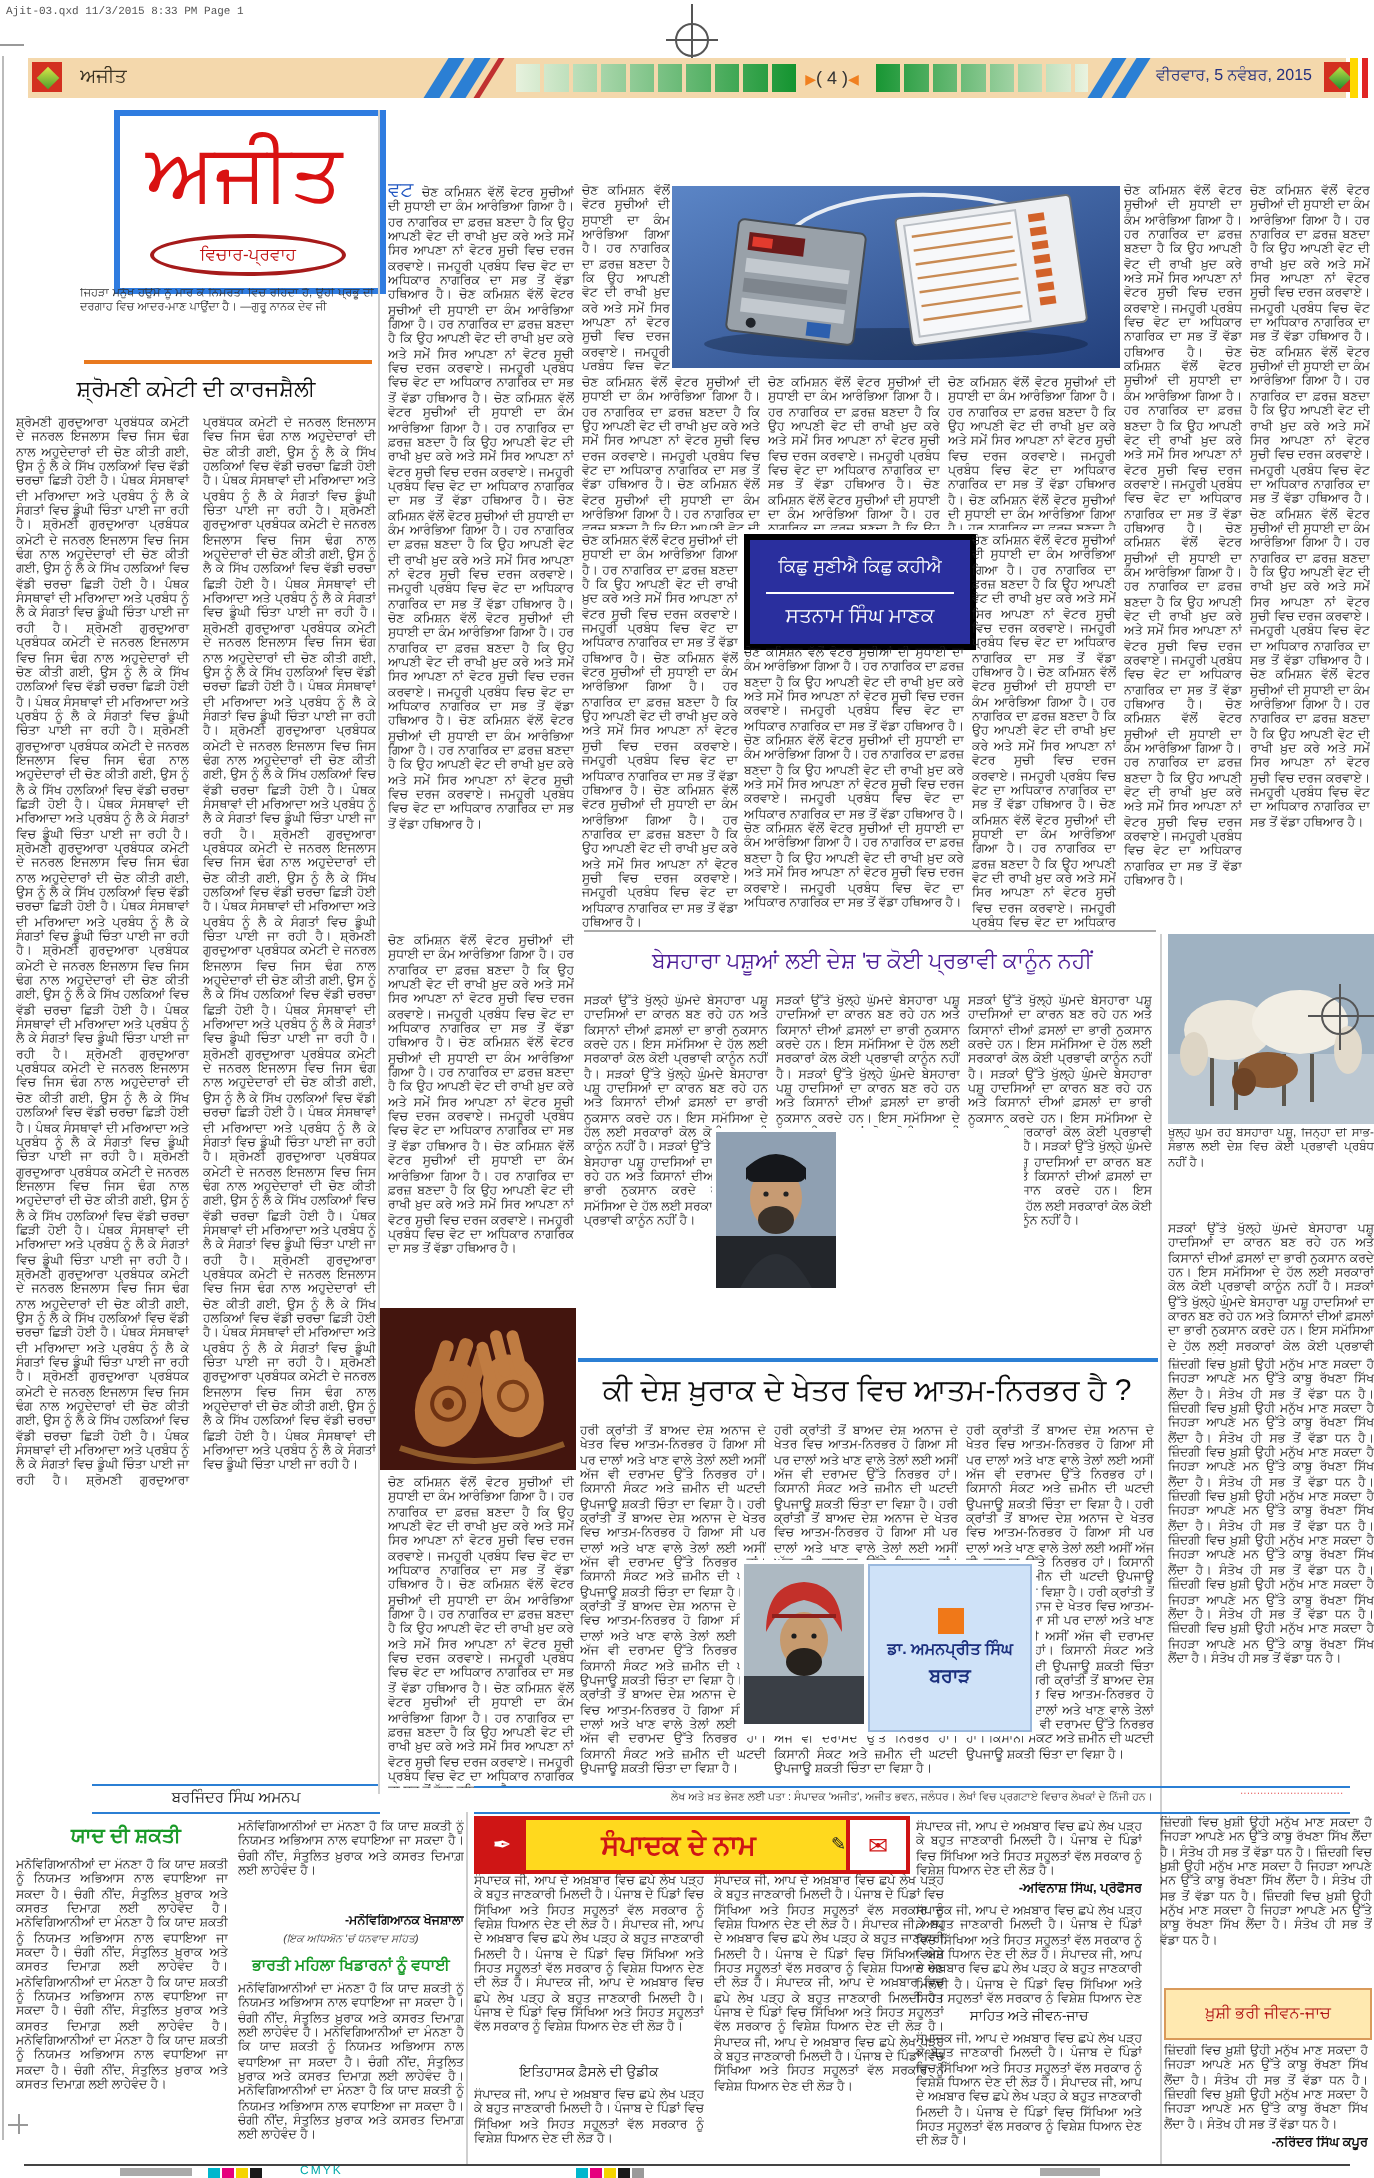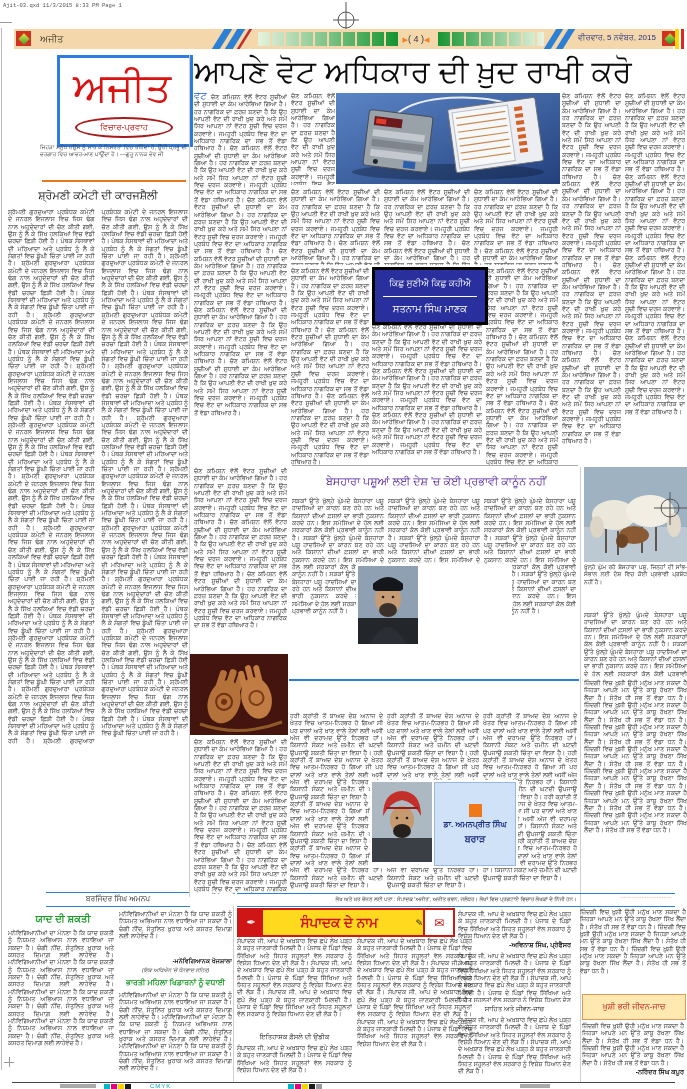--- a/index.html
+++ b/index.html
@@ -70,21 +70,20 @@
     <span>ਜਿਹੜਾ ਮਨੁੱਖ ਹਉਮੈ ਨੂੰ ਮਾਰ ਕੇ ਨਿਮਰਤਾ ਵਿਚ ਰਹਿੰਦਾ ਹੈ, ਉਹੀ ਪ੍ਰਭੂ ਦੀ ਦਰਗਾਹ ਵਿਚ ਆਦਰ-ਮਾਣ ਪਾਉਂਦਾ ਹੈ। </span><span class="b">—ਗੁਰੂ ਨਾਨਕ ਦੇਵ ਜੀ</span>
   </div>
   <div class="abs" style="left:42px;top:180px;width:144px;height:2px;background:#e8791f"></div>
 
   <div class="abs c b nw" style="left:8px;top:186px;width:180px;height:19px;font-size:11px;line-height:19px;color:#0e0e0e">ਸ਼੍ਰੋਮਣੀ ਕਮੇਟੀ ਦੀ ਕਾਰਜਸ਼ੈਲੀ</div>
   <div class="abs body" style="left:8px;top:208px;width:180px;height:682px;column-count:2;column-gap:7px">ਸ਼੍ਰੋਮਣੀ ਗੁਰਦੁਆਰਾ ਪ੍ਰਬੰਧਕ ਕਮੇਟੀ ਦੇ ਜਨਰਲ ਇਜਲਾਸ ਵਿਚ ਜਿਸ ਢੰਗ ਨਾਲ ਅਹੁਦੇਦਾਰਾਂ ਦੀ ਚੋਣ ਕੀਤੀ ਗਈ, ਉਸ ਨੂੰ ਲੈ ਕੇ ਸਿੱਖ ਹਲਕਿਆਂ ਵਿਚ ਵੱਡੀ ਚਰਚਾ ਛਿੜੀ ਹੋਈ ਹੈ। ਪੰਥਕ ਸੰਸਥਾਵਾਂ ਦੀ ਮਰਿਆਦਾ ਅਤੇ ਪ੍ਰਬੰਧ ਨੂੰ ਲੈ ਕੇ ਸੰਗਤਾਂ ਵਿਚ ਡੂੰਘੀ ਚਿੰਤਾ ਪਾਈ ਜਾ ਰਹੀ ਹੈ। ਸ਼੍ਰੋਮਣੀ ਗੁਰਦੁਆਰਾ ਪ੍ਰਬੰਧਕ ਕਮੇਟੀ ਦੇ ਜਨਰਲ ਇਜਲਾਸ ਵਿਚ ਜਿਸ ਢੰਗ ਨਾਲ ਅਹੁਦੇਦਾਰਾਂ ਦੀ ਚੋਣ ਕੀਤੀ ਗਈ, ਉਸ ਨੂੰ ਲੈ ਕੇ ਸਿੱਖ ਹਲਕਿਆਂ ਵਿਚ ਵੱਡੀ ਚਰਚਾ ਛਿੜੀ ਹੋਈ ਹੈ। ਪੰਥਕ ਸੰਸਥਾਵਾਂ ਦੀ ਮਰਿਆਦਾ ਅਤੇ ਪ੍ਰਬੰਧ ਨੂੰ ਲੈ ਕੇ ਸੰਗਤਾਂ ਵਿਚ ਡੂੰਘੀ ਚਿੰਤਾ ਪਾਈ ਜਾ ਰਹੀ ਹੈ। ਸ਼੍ਰੋਮਣੀ ਗੁਰਦੁਆਰਾ ਪ੍ਰਬੰਧਕ ਕਮੇਟੀ ਦੇ ਜਨਰਲ ਇਜਲਾਸ ਵਿਚ ਜਿਸ ਢੰਗ ਨਾਲ ਅਹੁਦੇਦਾਰਾਂ ਦੀ ਚੋਣ ਕੀਤੀ ਗਈ, ਉਸ ਨੂੰ ਲੈ ਕੇ ਸਿੱਖ ਹਲਕਿਆਂ ਵਿਚ ਵੱਡੀ ਚਰਚਾ ਛਿੜੀ ਹੋਈ ਹੈ। ਪੰਥਕ ਸੰਸਥਾਵਾਂ ਦੀ ਮਰਿਆਦਾ ਅਤੇ ਪ੍ਰਬੰਧ ਨੂੰ ਲੈ ਕੇ ਸੰਗਤਾਂ ਵਿਚ ਡੂੰਘੀ ਚਿੰਤਾ ਪਾਈ ਜਾ ਰਹੀ ਹੈ। ਸ਼੍ਰੋਮਣੀ ਗੁਰਦੁਆਰਾ ਪ੍ਰਬੰਧਕ ਕਮੇਟੀ ਦੇ ਜਨਰਲ ਇਜਲਾਸ ਵਿਚ ਜਿਸ ਢੰਗ ਨਾਲ ਅਹੁਦੇਦਾਰਾਂ ਦੀ ਚੋਣ ਕੀਤੀ ਗਈ, ਉਸ ਨੂੰ ਲੈ ਕੇ ਸਿੱਖ ਹਲਕਿਆਂ ਵਿਚ ਵੱਡੀ ਚਰਚਾ ਛਿੜੀ ਹੋਈ ਹੈ। ਪੰਥਕ ਸੰਸਥਾਵਾਂ ਦੀ ਮਰਿਆਦਾ ਅਤੇ ਪ੍ਰਬੰਧ ਨੂੰ ਲੈ ਕੇ ਸੰਗਤਾਂ ਵਿਚ ਡੂੰਘੀ ਚਿੰਤਾ ਪਾਈ ਜਾ ਰਹੀ ਹੈ। ਸ਼੍ਰੋਮਣੀ ਗੁਰਦੁਆਰਾ ਪ੍ਰਬੰਧਕ ਕਮੇਟੀ ਦੇ ਜਨਰਲ ਇਜਲਾਸ ਵਿਚ ਜਿਸ ਢੰਗ ਨਾਲ ਅਹੁਦੇਦਾਰਾਂ ਦੀ ਚੋਣ ਕੀਤੀ ਗਈ, ਉਸ ਨੂੰ ਲੈ ਕੇ ਸਿੱਖ ਹਲਕਿਆਂ ਵਿਚ ਵੱਡੀ ਚਰਚਾ ਛਿੜੀ ਹੋਈ ਹੈ। ਪੰਥਕ ਸੰਸਥਾਵਾਂ ਦੀ ਮਰਿਆਦਾ ਅਤੇ ਪ੍ਰਬੰਧ ਨੂੰ ਲੈ ਕੇ ਸੰਗਤਾਂ ਵਿਚ ਡੂੰਘੀ ਚਿੰਤਾ ਪਾਈ ਜਾ ਰਹੀ ਹੈ। ਸ਼੍ਰੋਮਣੀ ਗੁਰਦੁਆਰਾ ਪ੍ਰਬੰਧਕ ਕਮੇਟੀ ਦੇ ਜਨਰਲ ਇਜਲਾਸ ਵਿਚ ਜਿਸ ਢੰਗ ਨਾਲ ਅਹੁਦੇਦਾਰਾਂ ਦੀ ਚੋਣ ਕੀਤੀ ਗਈ, ਉਸ ਨੂੰ ਲੈ ਕੇ ਸਿੱਖ ਹਲਕਿਆਂ ਵਿਚ ਵੱਡੀ ਚਰਚਾ ਛਿੜੀ ਹੋਈ ਹੈ। ਪੰਥਕ ਸੰਸਥਾਵਾਂ ਦੀ ਮਰਿਆਦਾ ਅਤੇ ਪ੍ਰਬੰਧ ਨੂੰ ਲੈ ਕੇ ਸੰਗਤਾਂ ਵਿਚ ਡੂੰਘੀ ਚਿੰਤਾ ਪਾਈ ਜਾ ਰਹੀ ਹੈ। ਸ਼੍ਰੋਮਣੀ ਗੁਰਦੁਆਰਾ ਪ੍ਰਬੰਧਕ ਕਮੇਟੀ ਦੇ ਜਨਰਲ ਇਜਲਾਸ ਵਿਚ ਜਿਸ ਢੰਗ ਨਾਲ ਅਹੁਦੇਦਾਰਾਂ ਦੀ ਚੋਣ ਕੀਤੀ ਗਈ, ਉਸ ਨੂੰ ਲੈ ਕੇ ਸਿੱਖ ਹਲਕਿਆਂ ਵਿਚ ਵੱਡੀ ਚਰਚਾ ਛਿੜੀ ਹੋਈ ਹੈ। ਪੰਥਕ ਸੰਸਥਾਵਾਂ ਦੀ ਮਰਿਆਦਾ ਅਤੇ ਪ੍ਰਬੰਧ ਨੂੰ ਲੈ ਕੇ ਸੰਗਤਾਂ ਵਿਚ ਡੂੰਘੀ ਚਿੰਤਾ ਪਾਈ ਜਾ ਰਹੀ ਹੈ। ਸ਼੍ਰੋਮਣੀ ਗੁਰਦੁਆਰਾ ਪ੍ਰਬੰਧਕ ਕਮੇਟੀ ਦੇ ਜਨਰਲ ਇਜਲਾਸ ਵਿਚ ਜਿਸ ਢੰਗ ਨਾਲ ਅਹੁਦੇਦਾਰਾਂ ਦੀ ਚੋਣ ਕੀਤੀ ਗਈ, ਉਸ ਨੂੰ ਲੈ ਕੇ ਸਿੱਖ ਹਲਕਿਆਂ ਵਿਚ ਵੱਡੀ ਚਰਚਾ ਛਿੜੀ ਹੋਈ ਹੈ। ਪੰਥਕ ਸੰਸਥਾਵਾਂ ਦੀ ਮਰਿਆਦਾ ਅਤੇ ਪ੍ਰਬੰਧ ਨੂੰ ਲੈ ਕੇ ਸੰਗਤਾਂ ਵਿਚ ਡੂੰਘੀ ਚਿੰਤਾ ਪਾਈ ਜਾ ਰਹੀ ਹੈ। ਸ਼੍ਰੋਮਣੀ ਗੁਰਦੁਆਰਾ ਪ੍ਰਬੰਧਕ ਕਮੇਟੀ ਦੇ ਜਨਰਲ ਇਜਲਾਸ ਵਿਚ ਜਿਸ ਢੰਗ ਨਾਲ ਅਹੁਦੇਦਾਰਾਂ ਦੀ ਚੋਣ ਕੀਤੀ ਗਈ, ਉਸ ਨੂੰ ਲੈ ਕੇ ਸਿੱਖ ਹਲਕਿਆਂ ਵਿਚ ਵੱਡੀ ਚਰਚਾ ਛਿੜੀ ਹੋਈ ਹੈ। ਪੰਥਕ ਸੰਸਥਾਵਾਂ ਦੀ ਮਰਿਆਦਾ ਅਤੇ ਪ੍ਰਬੰਧ ਨੂੰ ਲੈ ਕੇ ਸੰਗਤਾਂ ਵਿਚ ਡੂੰਘੀ ਚਿੰਤਾ ਪਾਈ ਜਾ ਰਹੀ ਹੈ। ਸ਼੍ਰੋਮਣੀ ਗੁਰਦੁਆਰਾ ਪ੍ਰਬੰਧਕ ਕਮੇਟੀ ਦੇ ਜਨਰਲ ਇਜਲਾਸ ਵਿਚ ਜਿਸ ਢੰਗ ਨਾਲ ਅਹੁਦੇਦਾਰਾਂ ਦੀ ਚੋਣ ਕੀਤੀ ਗਈ, ਉਸ ਨੂੰ ਲੈ ਕੇ ਸਿੱਖ ਹਲਕਿਆਂ ਵਿਚ ਵੱਡੀ ਚਰਚਾ ਛਿੜੀ ਹੋਈ ਹੈ। ਪੰਥਕ ਸੰਸਥਾਵਾਂ ਦੀ ਮਰਿਆਦਾ ਅਤੇ ਪ੍ਰਬੰਧ ਨੂੰ ਲੈ ਕੇ ਸੰਗਤਾਂ ਵਿਚ ਡੂੰਘੀ ਚਿੰਤਾ ਪਾਈ ਜਾ ਰਹੀ ਹੈ। ਸ਼੍ਰੋਮਣੀ ਗੁਰਦੁਆਰਾ ਪ੍ਰਬੰਧਕ ਕਮੇਟੀ ਦੇ ਜਨਰਲ ਇਜਲਾਸ ਵਿਚ ਜਿਸ ਢੰਗ ਨਾਲ ਅਹੁਦੇਦਾਰਾਂ ਦੀ ਚੋਣ ਕੀਤੀ ਗਈ, ਉਸ ਨੂੰ ਲੈ ਕੇ ਸਿੱਖ ਹਲਕਿਆਂ ਵਿਚ ਵੱਡੀ ਚਰਚਾ ਛਿੜੀ ਹੋਈ ਹੈ। ਪੰਥਕ ਸੰਸਥਾਵਾਂ ਦੀ ਮਰਿਆਦਾ ਅਤੇ ਪ੍ਰਬੰਧ ਨੂੰ ਲੈ ਕੇ ਸੰਗਤਾਂ ਵਿਚ ਡੂੰਘੀ ਚਿੰਤਾ ਪਾਈ ਜਾ ਰਹੀ ਹੈ। ਸ਼੍ਰੋਮਣੀ ਗੁਰਦੁਆਰਾ ਪ੍ਰਬੰਧਕ ਕਮੇਟੀ ਦੇ ਜਨਰਲ ਇਜਲਾਸ ਵਿਚ ਜਿਸ ਢੰਗ ਨਾਲ ਅਹੁਦੇਦਾਰਾਂ ਦੀ ਚੋਣ ਕੀਤੀ ਗਈ, ਉਸ ਨੂੰ ਲੈ ਕੇ ਸਿੱਖ ਹਲਕਿਆਂ ਵਿਚ ਵੱਡੀ ਚਰਚਾ ਛਿੜੀ ਹੋਈ ਹੈ। ਪੰਥਕ ਸੰਸਥਾਵਾਂ ਦੀ ਮਰਿਆਦਾ ਅਤੇ ਪ੍ਰਬੰਧ ਨੂੰ ਲੈ ਕੇ ਸੰਗਤਾਂ ਵਿਚ ਡੂੰਘੀ ਚਿੰਤਾ ਪਾਈ ਜਾ ਰਹੀ ਹੈ। ਸ਼੍ਰੋਮਣੀ ਗੁਰਦੁਆਰਾ ਪ੍ਰਬੰਧਕ ਕਮੇਟੀ ਦੇ ਜਨਰਲ ਇਜਲਾਸ ਵਿਚ ਜਿਸ ਢੰਗ ਨਾਲ ਅਹੁਦੇਦਾਰਾਂ ਦੀ ਚੋਣ ਕੀਤੀ ਗਈ, ਉਸ ਨੂੰ ਲੈ ਕੇ ਸਿੱਖ ਹਲਕਿਆਂ ਵਿਚ ਵੱਡੀ ਚਰਚਾ ਛਿੜੀ ਹੋਈ ਹੈ। ਪੰਥਕ ਸੰਸਥਾਵਾਂ ਦੀ ਮਰਿਆਦਾ ਅਤੇ ਪ੍ਰਬੰਧ ਨੂੰ ਲੈ ਕੇ ਸੰਗਤਾਂ ਵਿਚ ਡੂੰਘੀ ਚਿੰਤਾ ਪਾਈ ਜਾ ਰਹੀ ਹੈ। ਸ਼੍ਰੋਮਣੀ ਗੁਰਦੁਆਰਾ ਪ੍ਰਬੰਧਕ ਕਮੇਟੀ ਦੇ ਜਨਰਲ ਇਜਲਾਸ ਵਿਚ ਜਿਸ ਢੰਗ ਨਾਲ ਅਹੁਦੇਦਾਰਾਂ ਦੀ ਚੋਣ ਕੀਤੀ ਗਈ, ਉਸ ਨੂੰ ਲੈ ਕੇ ਸਿੱਖ ਹਲਕਿਆਂ ਵਿਚ ਵੱਡੀ ਚਰਚਾ ਛਿੜੀ ਹੋਈ ਹੈ। ਪੰਥਕ ਸੰਸਥਾਵਾਂ ਦੀ ਮਰਿਆਦਾ ਅਤੇ ਪ੍ਰਬੰਧ ਨੂੰ ਲੈ ਕੇ ਸੰਗਤਾਂ ਵਿਚ ਡੂੰਘੀ ਚਿੰਤਾ ਪਾਈ ਜਾ ਰਹੀ ਹੈ। ਸ਼੍ਰੋਮਣੀ ਗੁਰਦੁਆਰਾ ਪ੍ਰਬੰਧਕ ਕਮੇਟੀ ਦੇ ਜਨਰਲ ਇਜਲਾਸ ਵਿਚ ਜਿਸ ਢੰਗ ਨਾਲ ਅਹੁਦੇਦਾਰਾਂ ਦੀ ਚੋਣ ਕੀਤੀ ਗਈ, ਉਸ ਨੂੰ ਲੈ ਕੇ ਸਿੱਖ ਹਲਕਿਆਂ ਵਿਚ ਵੱਡੀ ਚਰਚਾ ਛਿੜੀ ਹੋਈ ਹੈ। ਪੰਥਕ ਸੰਸਥਾਵਾਂ ਦੀ ਮਰਿਆਦਾ ਅਤੇ ਪ੍ਰਬੰਧ ਨੂੰ ਲੈ ਕੇ ਸੰਗਤਾਂ ਵਿਚ ਡੂੰਘੀ ਚਿੰਤਾ ਪਾਈ ਜਾ ਰਹੀ ਹੈ। ਸ਼੍ਰੋਮਣੀ ਗੁਰਦੁਆਰਾ ਪ੍ਰਬੰਧਕ ਕਮੇਟੀ ਦੇ ਜਨਰਲ ਇਜਲਾਸ ਵਿਚ ਜਿਸ ਢੰਗ ਨਾਲ ਅਹੁਦੇਦਾਰਾਂ ਦੀ ਚੋਣ ਕੀਤੀ ਗਈ, ਉਸ ਨੂੰ ਲੈ ਕੇ ਸਿੱਖ ਹਲਕਿਆਂ ਵਿਚ ਵੱਡੀ ਚਰਚਾ ਛਿੜੀ ਹੋਈ ਹੈ। ਪੰਥਕ ਸੰਸਥਾਵਾਂ ਦੀ ਮਰਿਆਦਾ ਅਤੇ ਪ੍ਰਬੰਧ ਨੂੰ ਲੈ ਕੇ ਸੰਗਤਾਂ ਵਿਚ ਡੂੰਘੀ ਚਿੰਤਾ ਪਾਈ ਜਾ ਰਹੀ ਹੈ। ਸ਼੍ਰੋਮਣੀ ਗੁਰਦੁਆਰਾ ਪ੍ਰਬੰਧਕ ਕਮੇਟੀ ਦੇ ਜਨਰਲ ਇਜਲਾਸ ਵਿਚ ਜਿਸ ਢੰਗ ਨਾਲ ਅਹੁਦੇਦਾਰਾਂ ਦੀ ਚੋਣ ਕੀਤੀ ਗਈ, ਉਸ ਨੂੰ ਲੈ ਕੇ ਸਿੱਖ ਹਲਕਿਆਂ ਵਿਚ ਵੱਡੀ ਚਰਚਾ ਛਿੜੀ ਹੋਈ ਹੈ। ਪੰਥਕ ਸੰਸਥਾਵਾਂ ਦੀ ਮਰਿਆਦਾ ਅਤੇ ਪ੍ਰਬੰਧ ਨੂੰ ਲੈ ਕੇ ਸੰਗਤਾਂ ਵਿਚ ਡੂੰਘੀ ਚਿੰਤਾ ਪਾਈ ਜਾ ਰਹੀ ਹੈ। ਸ਼੍ਰੋਮਣੀ ਗੁਰਦੁਆਰਾ ਪ੍ਰਬੰਧਕ ਕਮੇਟੀ ਦੇ ਜਨਰਲ ਇਜਲਾਸ ਵਿਚ ਜਿਸ ਢੰਗ ਨਾਲ ਅਹੁਦੇਦਾਰਾਂ ਦੀ ਚੋਣ ਕੀਤੀ ਗਈ, ਉਸ ਨੂੰ ਲੈ ਕੇ ਸਿੱਖ ਹਲਕਿਆਂ ਵਿਚ ਵੱਡੀ ਚਰਚਾ ਛਿੜੀ ਹੋਈ ਹੈ। ਪੰਥਕ ਸੰਸਥਾਵਾਂ ਦੀ ਮਰਿਆਦਾ ਅਤੇ ਪ੍ਰਬੰਧ ਨੂੰ ਲੈ ਕੇ ਸੰਗਤਾਂ ਵਿਚ ਡੂੰਘੀ ਚਿੰਤਾ ਪਾਈ ਜਾ ਰਹੀ ਹੈ। ਸ਼੍ਰੋਮਣੀ ਗੁਰਦੁਆਰਾ ਪ੍ਰਬੰਧਕ ਕਮੇਟੀ ਦੇ ਜਨਰਲ ਇਜਲਾਸ ਵਿਚ ਜਿਸ ਢੰਗ ਨਾਲ ਅਹੁਦੇਦਾਰਾਂ ਦੀ ਚੋਣ ਕੀਤੀ ਗਈ, ਉਸ ਨੂੰ ਲੈ ਕੇ ਸਿੱਖ ਹਲਕਿਆਂ ਵਿਚ ਵੱਡੀ ਚਰਚਾ ਛਿੜੀ ਹੋਈ ਹੈ। ਪੰਥਕ ਸੰਸਥਾਵਾਂ ਦੀ ਮਰਿਆਦਾ ਅਤੇ ਪ੍ਰਬੰਧ ਨੂੰ ਲੈ ਕੇ ਸੰਗਤਾਂ ਵਿਚ ਡੂੰਘੀ ਚਿੰਤਾ ਪਾਈ ਜਾ ਰਹੀ ਹੈ। ਸ਼੍ਰੋਮਣੀ ਗੁਰਦੁਆਰਾ ਪ੍ਰਬੰਧਕ ਕਮੇਟੀ ਦੇ ਜਨਰਲ ਇਜਲਾਸ ਵਿਚ ਜਿਸ ਢੰਗ ਨਾਲ ਅਹੁਦੇਦਾਰਾਂ ਦੀ ਚੋਣ ਕੀਤੀ ਗਈ, ਉਸ ਨੂੰ ਲੈ ਕੇ ਸਿੱਖ ਹਲਕਿਆਂ ਵਿਚ ਵੱਡੀ ਚਰਚਾ ਛਿੜੀ ਹੋਈ ਹੈ। ਪੰਥਕ ਸੰਸਥਾਵਾਂ ਦੀ ਮਰਿਆਦਾ ਅਤੇ ਪ੍ਰਬੰਧ ਨੂੰ ਲੈ ਕੇ ਸੰਗਤਾਂ ਵਿਚ ਡੂੰਘੀ ਚਿੰਤਾ ਪਾਈ ਜਾ ਰਹੀ ਹੈ। </div>
   <div class="abs c b" style="left:46px;top:892px;width:144px;height:13px;font-size:7.5px;line-height:12px;border-top:1px solid #2b7fd4;border-bottom:1px solid #2b7fd4">ਬਰਜਿੰਦਰ ਸਿੰਘ ਅਮਨਪ</div>
 
   <div class="vr" style="left:189px;top:55px;height:842px"></div>
 
-  <div class="abs b nw" style="left:194px;top:52px;width:493px;height:40px;font-size:31px;line-height:40px;color:#0b0b0b">ਆਪਣੇ ਵੋਟ ਅਧਿਕਾਰ ਦੀ ਖ਼ੁਦ ਰਾਖੀ ਕਰੋ</div>
 
   <div class="abs body" style="left:194px;top:92px;width:93px;height:372px">
     <span class="b" style="color:#2257c2;font-size:10px">ਵੋਟ </span><span>ਚੋਣ ਕਮਿਸ਼ਨ ਵੱਲੋਂ ਵੋਟਰ ਸੂਚੀਆਂ ਦੀ ਸੁਧਾਈ ਦਾ ਕੰਮ ਆਰੰਭਿਆ ਗਿਆ ਹੈ। ਹਰ ਨਾਗਰਿਕ ਦਾ ਫ਼ਰਜ਼ ਬਣਦਾ ਹੈ ਕਿ ਉਹ ਆਪਣੀ ਵੋਟ ਦੀ ਰਾਖੀ ਖ਼ੁਦ ਕਰੇ ਅਤੇ ਸਮੇਂ ਸਿਰ ਆਪਣਾ ਨਾਂ ਵੋਟਰ ਸੂਚੀ ਵਿਚ ਦਰਜ ਕਰਵਾਏ। ਜਮਹੂਰੀ ਪ੍ਰਬੰਧ ਵਿਚ ਵੋਟ ਦਾ ਅਧਿਕਾਰ ਨਾਗਰਿਕ ਦਾ ਸਭ ਤੋਂ ਵੱਡਾ ਹਥਿਆਰ ਹੈ। ਚੋਣ ਕਮਿਸ਼ਨ ਵੱਲੋਂ ਵੋਟਰ ਸੂਚੀਆਂ ਦੀ ਸੁਧਾਈ ਦਾ ਕੰਮ ਆਰੰਭਿਆ ਗਿਆ ਹੈ। ਹਰ ਨਾਗਰਿਕ ਦਾ ਫ਼ਰਜ਼ ਬਣਦਾ ਹੈ ਕਿ ਉਹ ਆਪਣੀ ਵੋਟ ਦੀ ਰਾਖੀ ਖ਼ੁਦ ਕਰੇ ਅਤੇ ਸਮੇਂ ਸਿਰ ਆਪਣਾ ਨਾਂ ਵੋਟਰ ਸੂਚੀ ਵਿਚ ਦਰਜ ਕਰਵਾਏ। ਜਮਹੂਰੀ ਪ੍ਰਬੰਧ ਵਿਚ ਵੋਟ ਦਾ ਅਧਿਕਾਰ ਨਾਗਰਿਕ ਦਾ ਸਭ ਤੋਂ ਵੱਡਾ ਹਥਿਆਰ ਹੈ। ਚੋਣ ਕਮਿਸ਼ਨ ਵੱਲੋਂ ਵੋਟਰ ਸੂਚੀਆਂ ਦੀ ਸੁਧਾਈ ਦਾ ਕੰਮ ਆਰੰਭਿਆ ਗਿਆ ਹੈ। ਹਰ ਨਾਗਰਿਕ ਦਾ ਫ਼ਰਜ਼ ਬਣਦਾ ਹੈ ਕਿ ਉਹ ਆਪਣੀ ਵੋਟ ਦੀ ਰਾਖੀ ਖ਼ੁਦ ਕਰੇ ਅਤੇ ਸਮੇਂ ਸਿਰ ਆਪਣਾ ਨਾਂ ਵੋਟਰ ਸੂਚੀ ਵਿਚ ਦਰਜ ਕਰਵਾਏ। ਜਮਹੂਰੀ ਪ੍ਰਬੰਧ ਵਿਚ ਵੋਟ ਦਾ ਅਧਿਕਾਰ ਨਾਗਰਿਕ ਦਾ ਸਭ ਤੋਂ ਵੱਡਾ ਹਥਿਆਰ ਹੈ। ਚੋਣ ਕਮਿਸ਼ਨ ਵੱਲੋਂ ਵੋਟਰ ਸੂਚੀਆਂ ਦੀ ਸੁਧਾਈ ਦਾ ਕੰਮ ਆਰੰਭਿਆ ਗਿਆ ਹੈ। ਹਰ ਨਾਗਰਿਕ ਦਾ ਫ਼ਰਜ਼ ਬਣਦਾ ਹੈ ਕਿ ਉਹ ਆਪਣੀ ਵੋਟ ਦੀ ਰਾਖੀ ਖ਼ੁਦ ਕਰੇ ਅਤੇ ਸਮੇਂ ਸਿਰ ਆਪਣਾ ਨਾਂ ਵੋਟਰ ਸੂਚੀ ਵਿਚ ਦਰਜ ਕਰਵਾਏ। ਜਮਹੂਰੀ ਪ੍ਰਬੰਧ ਵਿਚ ਵੋਟ ਦਾ ਅਧਿਕਾਰ ਨਾਗਰਿਕ ਦਾ ਸਭ ਤੋਂ ਵੱਡਾ ਹਥਿਆਰ ਹੈ। ਚੋਣ ਕਮਿਸ਼ਨ ਵੱਲੋਂ ਵੋਟਰ ਸੂਚੀਆਂ ਦੀ ਸੁਧਾਈ ਦਾ ਕੰਮ ਆਰੰਭਿਆ ਗਿਆ ਹੈ। ਹਰ ਨਾਗਰਿਕ ਦਾ ਫ਼ਰਜ਼ ਬਣਦਾ ਹੈ ਕਿ ਉਹ ਆਪਣੀ ਵੋਟ ਦੀ ਰਾਖੀ ਖ਼ੁਦ ਕਰੇ ਅਤੇ ਸਮੇਂ ਸਿਰ ਆਪਣਾ ਨਾਂ ਵੋਟਰ ਸੂਚੀ ਵਿਚ ਦਰਜ ਕਰਵਾਏ। ਜਮਹੂਰੀ ਪ੍ਰਬੰਧ ਵਿਚ ਵੋਟ ਦਾ ਅਧਿਕਾਰ ਨਾਗਰਿਕ ਦਾ ਸਭ ਤੋਂ ਵੱਡਾ ਹਥਿਆਰ ਹੈ। ਚੋਣ ਕਮਿਸ਼ਨ ਵੱਲੋਂ ਵੋਟਰ ਸੂਚੀਆਂ ਦੀ ਸੁਧਾਈ ਦਾ ਕੰਮ ਆਰੰਭਿਆ ਗਿਆ ਹੈ। ਹਰ ਨਾਗਰਿਕ ਦਾ ਫ਼ਰਜ਼ ਬਣਦਾ ਹੈ ਕਿ ਉਹ ਆਪਣੀ ਵੋਟ ਦੀ ਰਾਖੀ ਖ਼ੁਦ ਕਰੇ ਅਤੇ ਸਮੇਂ ਸਿਰ ਆਪਣਾ ਨਾਂ ਵੋਟਰ ਸੂਚੀ ਵਿਚ ਦਰਜ ਕਰਵਾਏ। ਜਮਹੂਰੀ ਪ੍ਰਬੰਧ ਵਿਚ ਵੋਟ ਦਾ ਅਧਿਕਾਰ ਨਾਗਰਿਕ ਦਾ ਸਭ ਤੋਂ ਵੱਡਾ ਹਥਿਆਰ ਹੈ। </span>
   </div>
   <div class="abs body" style="left:291px;top:92px;width:44px;height:93px">ਚੋਣ ਕਮਿਸ਼ਨ ਵੱਲੋਂ ਵੋਟਰ ਸੂਚੀਆਂ ਦੀ ਸੁਧਾਈ ਦਾ ਕੰਮ ਆਰੰਭਿਆ ਗਿਆ ਹੈ। ਹਰ ਨਾਗਰਿਕ ਦਾ ਫ਼ਰਜ਼ ਬਣਦਾ ਹੈ ਕਿ ਉਹ ਆਪਣੀ ਵੋਟ ਦੀ ਰਾਖੀ ਖ਼ੁਦ ਕਰੇ ਅਤੇ ਸਮੇਂ ਸਿਰ ਆਪਣਾ ਨਾਂ ਵੋਟਰ ਸੂਚੀ ਵਿਚ ਦਰਜ ਕਰਵਾਏ। ਜਮਹੂਰੀ ਪ੍ਰਬੰਧ ਵਿਚ ਵੋਟ ਦਾ ਅਧਿਕਾਰ ਨਾਗਰਿਕ ਦਾ ਸਭ ਤੋਂ ਵੱਡਾ ਹਥਿਆਰ ਹੈ। </div>
 
   <div class="abs" style="left:336px;top:93px;width:224px;height:91px">
     <svg width="224" height="91" viewBox="0 0 224 91">
       <defs>
           <linearGradient id="evmbg" x1="0" y1="0" x2="1" y2="1">
@@ -208,20 +207,21 @@
       <ellipse cx="50" cy="68" rx="15" ry="9" fill="#8a5a34"></ellipse>
       <ellipse cx="38" cy="74" rx="6" ry="7" fill="#6e4426"></ellipse>
     </svg>
   </div>
   <div class="abs body" style="left:584px;top:564px;width:103px;height:45px;font-size:5.9px">ਖੁੱਲ੍ਹੇ ਘੁੰਮ ਰਹੇ ਬੇਸਹਾਰਾ ਪਸ਼ੂ, ਜਿਨ੍ਹਾਂ ਦੀ ਸਾਂਭ-ਸੰਭਾਲ ਲਈ ਦੇਸ਼ ਵਿਚ ਕੋਈ ਪ੍ਰਭਾਵੀ ਪ੍ਰਬੰਧ ਨਹੀਂ ਹੈ।</div>
   <div class="abs body" style="left:584px;top:611px;width:103px;height:66px">ਸੜਕਾਂ ਉੱਤੇ ਖੁੱਲ੍ਹੇ ਘੁੰਮਦੇ ਬੇਸਹਾਰਾ ਪਸ਼ੂ ਹਾਦਸਿਆਂ ਦਾ ਕਾਰਨ ਬਣ ਰਹੇ ਹਨ ਅਤੇ ਕਿਸਾਨਾਂ ਦੀਆਂ ਫ਼ਸਲਾਂ ਦਾ ਭਾਰੀ ਨੁਕਸਾਨ ਕਰਦੇ ਹਨ। ਇਸ ਸਮੱਸਿਆ ਦੇ ਹੱਲ ਲਈ ਸਰਕਾਰਾਂ ਕੋਲ ਕੋਈ ਪ੍ਰਭਾਵੀ ਕਾਨੂੰਨ ਨਹੀਂ ਹੈ। ਸੜਕਾਂ ਉੱਤੇ ਖੁੱਲ੍ਹੇ ਘੁੰਮਦੇ ਬੇਸਹਾਰਾ ਪਸ਼ੂ ਹਾਦਸਿਆਂ ਦਾ ਕਾਰਨ ਬਣ ਰਹੇ ਹਨ ਅਤੇ ਕਿਸਾਨਾਂ ਦੀਆਂ ਫ਼ਸਲਾਂ ਦਾ ਭਾਰੀ ਨੁਕਸਾਨ ਕਰਦੇ ਹਨ। ਇਸ ਸਮੱਸਿਆ ਦੇ ਹੱਲ ਲਈ ਸਰਕਾਰਾਂ ਕੋਲ ਕੋਈ ਪ੍ਰਭਾਵੀ ਕਾਨੂੰਨ ਨਹੀਂ ਹੈ। </div>
 
   <div class="vr" style="left:580px;top:467px;height:615px"></div>
 
   <div class="abs" style="left:289px;top:679px;width:290px;height:2px;background:#2b7fd4"></div>
+  <div class="abs c b nw" style="left:289px;top:684px;width:289px;height:24px;font-size:15px;line-height:24px;color:#0d0d0d">ਕੀ ਦੇਸ਼ ਖ਼ੁਰਾਕ ਦੇ ਖੇਤਰ ਵਿਚ ਆਤਮ-ਨਿਰਭਰ ਹੈ ?</div>
   <div class="abs body" style="left:290px;top:712px;width:93px;height:192px">ਹਰੀ ਕ੍ਰਾਂਤੀ ਤੋਂ ਬਾਅਦ ਦੇਸ਼ ਅਨਾਜ ਦੇ ਖੇਤਰ ਵਿਚ ਆਤਮ-ਨਿਰਭਰ ਹੋ ਗਿਆ ਸੀ ਪਰ ਦਾਲਾਂ ਅਤੇ ਖਾਣ ਵਾਲੇ ਤੇਲਾਂ ਲਈ ਅਸੀਂ ਅੱਜ ਵੀ ਦਰਾਮਦ ਉੱਤੇ ਨਿਰਭਰ ਹਾਂ। ਕਿਸਾਨੀ ਸੰਕਟ ਅਤੇ ਜ਼ਮੀਨ ਦੀ ਘਟਦੀ ਉਪਜਾਊ ਸ਼ਕਤੀ ਚਿੰਤਾ ਦਾ ਵਿਸ਼ਾ ਹੈ। ਹਰੀ ਕ੍ਰਾਂਤੀ ਤੋਂ ਬਾਅਦ ਦੇਸ਼ ਅਨਾਜ ਦੇ ਖੇਤਰ ਵਿਚ ਆਤਮ-ਨਿਰਭਰ ਹੋ ਗਿਆ ਸੀ ਪਰ ਦਾਲਾਂ ਅਤੇ ਖਾਣ ਵਾਲੇ ਤੇਲਾਂ ਲਈ ਅਸੀਂ ਅੱਜ ਵੀ ਦਰਾਮਦ ਉੱਤੇ ਨਿਰਭਰ ਹਾਂ। ਕਿਸਾਨੀ ਸੰਕਟ ਅਤੇ ਜ਼ਮੀਨ ਦੀ ਘਟਦੀ ਉਪਜਾਊ ਸ਼ਕਤੀ ਚਿੰਤਾ ਦਾ ਵਿਸ਼ਾ ਹੈ। ਹਰੀ ਕ੍ਰਾਂਤੀ ਤੋਂ ਬਾਅਦ ਦੇਸ਼ ਅਨਾਜ ਦੇ ਖੇਤਰ ਵਿਚ ਆਤਮ-ਨਿਰਭਰ ਹੋ ਗਿਆ ਸੀ ਪਰ ਦਾਲਾਂ ਅਤੇ ਖਾਣ ਵਾਲੇ ਤੇਲਾਂ ਲਈ ਅਸੀਂ ਅੱਜ ਵੀ ਦਰਾਮਦ ਉੱਤੇ ਨਿਰਭਰ ਹਾਂ। ਕਿਸਾਨੀ ਸੰਕਟ ਅਤੇ ਜ਼ਮੀਨ ਦੀ ਘਟਦੀ ਉਪਜਾਊ ਸ਼ਕਤੀ ਚਿੰਤਾ ਦਾ ਵਿਸ਼ਾ ਹੈ। ਹਰੀ ਕ੍ਰਾਂਤੀ ਤੋਂ ਬਾਅਦ ਦੇਸ਼ ਅਨਾਜ ਦੇ ਖੇਤਰ ਵਿਚ ਆਤਮ-ਨਿਰਭਰ ਹੋ ਗਿਆ ਸੀ ਪਰ ਦਾਲਾਂ ਅਤੇ ਖਾਣ ਵਾਲੇ ਤੇਲਾਂ ਲਈ ਅਸੀਂ ਅੱਜ ਵੀ ਦਰਾਮਦ ਉੱਤੇ ਨਿਰਭਰ ਹਾਂ। ਕਿਸਾਨੀ ਸੰਕਟ ਅਤੇ ਜ਼ਮੀਨ ਦੀ ਘਟਦੀ ਉਪਜਾਊ ਸ਼ਕਤੀ ਚਿੰਤਾ ਦਾ ਵਿਸ਼ਾ ਹੈ। </div>
   <div class="abs body" style="left:387px;top:712px;width:92px;height:192px">ਹਰੀ ਕ੍ਰਾਂਤੀ ਤੋਂ ਬਾਅਦ ਦੇਸ਼ ਅਨਾਜ ਦੇ ਖੇਤਰ ਵਿਚ ਆਤਮ-ਨਿਰਭਰ ਹੋ ਗਿਆ ਸੀ ਪਰ ਦਾਲਾਂ ਅਤੇ ਖਾਣ ਵਾਲੇ ਤੇਲਾਂ ਲਈ ਅਸੀਂ ਅੱਜ ਵੀ ਦਰਾਮਦ ਉੱਤੇ ਨਿਰਭਰ ਹਾਂ। ਕਿਸਾਨੀ ਸੰਕਟ ਅਤੇ ਜ਼ਮੀਨ ਦੀ ਘਟਦੀ ਉਪਜਾਊ ਸ਼ਕਤੀ ਚਿੰਤਾ ਦਾ ਵਿਸ਼ਾ ਹੈ। ਹਰੀ ਕ੍ਰਾਂਤੀ ਤੋਂ ਬਾਅਦ ਦੇਸ਼ ਅਨਾਜ ਦੇ ਖੇਤਰ ਵਿਚ ਆਤਮ-ਨਿਰਭਰ ਹੋ ਗਿਆ ਸੀ ਪਰ ਦਾਲਾਂ ਅਤੇ ਖਾਣ ਵਾਲੇ ਤੇਲਾਂ ਲਈ ਅਸੀਂ ਅੱਜ ਵੀ ਦਰਾਮਦ ਉੱਤੇ ਨਿਰਭਰ ਹਾਂ। ਕਿਸਾਨੀ ਸੰਕਟ ਅਤੇ ਜ਼ਮੀਨ ਦੀ ਘਟਦੀ ਉਪਜਾਊ ਸ਼ਕਤੀ ਚਿੰਤਾ ਦਾ ਵਿਸ਼ਾ ਹੈ। ਹਰੀ ਕ੍ਰਾਂਤੀ ਤੋਂ ਬਾਅਦ ਦੇਸ਼ ਅਨਾਜ ਦੇ ਖੇਤਰ ਵਿਚ ਆਤਮ-ਨਿਰਭਰ ਹੋ ਗਿਆ ਸੀ ਪਰ ਦਾਲਾਂ ਅਤੇ ਖਾਣ ਵਾਲੇ ਤੇਲਾਂ ਲਈ ਅਸੀਂ ਅੱਜ ਵੀ ਦਰਾਮਦ ਉੱਤੇ ਨਿਰਭਰ ਹਾਂ। ਕਿਸਾਨੀ ਸੰਕਟ ਅਤੇ ਜ਼ਮੀਨ ਦੀ ਘਟਦੀ ਉਪਜਾਊ ਸ਼ਕਤੀ ਚਿੰਤਾ ਦਾ ਵਿਸ਼ਾ ਹੈ। ਹਰੀ ਕ੍ਰਾਂਤੀ ਤੋਂ ਬਾਅਦ ਦੇਸ਼ ਅਨਾਜ ਦੇ ਖੇਤਰ ਵਿਚ ਆਤਮ-ਨਿਰਭਰ ਹੋ ਗਿਆ ਸੀ ਪਰ ਦਾਲਾਂ ਅਤੇ ਖਾਣ ਵਾਲੇ ਤੇਲਾਂ ਲਈ ਅਸੀਂ ਅੱਜ ਵੀ ਦਰਾਮਦ ਉੱਤੇ ਨਿਰਭਰ ਹਾਂ। ਕਿਸਾਨੀ ਸੰਕਟ ਅਤੇ ਜ਼ਮੀਨ ਦੀ ਘਟਦੀ ਉਪਜਾਊ ਸ਼ਕਤੀ ਚਿੰਤਾ ਦਾ ਵਿਸ਼ਾ ਹੈ। </div>
   <div class="abs body" style="left:483px;top:712px;width:94px;height:192px">ਹਰੀ ਕ੍ਰਾਂਤੀ ਤੋਂ ਬਾਅਦ ਦੇਸ਼ ਅਨਾਜ ਦੇ ਖੇਤਰ ਵਿਚ ਆਤਮ-ਨਿਰਭਰ ਹੋ ਗਿਆ ਸੀ ਪਰ ਦਾਲਾਂ ਅਤੇ ਖਾਣ ਵਾਲੇ ਤੇਲਾਂ ਲਈ ਅਸੀਂ ਅੱਜ ਵੀ ਦਰਾਮਦ ਉੱਤੇ ਨਿਰਭਰ ਹਾਂ। ਕਿਸਾਨੀ ਸੰਕਟ ਅਤੇ ਜ਼ਮੀਨ ਦੀ ਘਟਦੀ ਉਪਜਾਊ ਸ਼ਕਤੀ ਚਿੰਤਾ ਦਾ ਵਿਸ਼ਾ ਹੈ। ਹਰੀ ਕ੍ਰਾਂਤੀ ਤੋਂ ਬਾਅਦ ਦੇਸ਼ ਅਨਾਜ ਦੇ ਖੇਤਰ ਵਿਚ ਆਤਮ-ਨਿਰਭਰ ਹੋ ਗਿਆ ਸੀ ਪਰ ਦਾਲਾਂ ਅਤੇ ਖਾਣ ਵਾਲੇ ਤੇਲਾਂ ਲਈ ਅਸੀਂ ਅੱਜ ਵੀ ਦਰਾਮਦ ਉੱਤੇ ਨਿਰਭਰ ਹਾਂ। ਕਿਸਾਨੀ ਸੰਕਟ ਅਤੇ ਜ਼ਮੀਨ ਦੀ ਘਟਦੀ ਉਪਜਾਊ ਸ਼ਕਤੀ ਚਿੰਤਾ ਦਾ ਵਿਸ਼ਾ ਹੈ। ਹਰੀ ਕ੍ਰਾਂਤੀ ਤੋਂ ਬਾਅਦ ਦੇਸ਼ ਅਨਾਜ ਦੇ ਖੇਤਰ ਵਿਚ ਆਤਮ-ਨਿਰਭਰ ਹੋ ਗਿਆ ਸੀ ਪਰ ਦਾਲਾਂ ਅਤੇ ਖਾਣ ਵਾਲੇ ਤੇਲਾਂ ਲਈ ਅਸੀਂ ਅੱਜ ਵੀ ਦਰਾਮਦ ਉੱਤੇ ਨਿਰਭਰ ਹਾਂ। ਕਿਸਾਨੀ ਸੰਕਟ ਅਤੇ ਜ਼ਮੀਨ ਦੀ ਘਟਦੀ ਉਪਜਾਊ ਸ਼ਕਤੀ ਚਿੰਤਾ ਦਾ ਵਿਸ਼ਾ ਹੈ। ਹਰੀ ਕ੍ਰਾਂਤੀ ਤੋਂ ਬਾਅਦ ਦੇਸ਼ ਅਨਾਜ ਦੇ ਖੇਤਰ ਵਿਚ ਆਤਮ-ਨਿਰਭਰ ਹੋ ਗਿਆ ਸੀ ਪਰ ਦਾਲਾਂ ਅਤੇ ਖਾਣ ਵਾਲੇ ਤੇਲਾਂ ਲਈ ਅਸੀਂ ਅੱਜ ਵੀ ਦਰਾਮਦ ਉੱਤੇ ਨਿਰਭਰ ਹਾਂ। ਕਿਸਾਨੀ ਸੰਕਟ ਅਤੇ ਜ਼ਮੀਨ ਦੀ ਘਟਦੀ ਉਪਜਾਊ ਸ਼ਕਤੀ ਚਿੰਤਾ ਦਾ ਵਿਸ਼ਾ ਹੈ। </div>
 
   <div class="abs inset" style="left:370px;top:780px;width:144px;height:84px">
     <div>
       <svg width="60" height="80" viewBox="0 0 60 80">
         <rect width="60" height="80" fill="#adb9c2"></rect>
         <rect y="56" width="60" height="24" fill="#3a3f46"></rect>
         <ellipse cx="30" cy="38" rx="12" ry="14" fill="#c69a6e"></ellipse>

